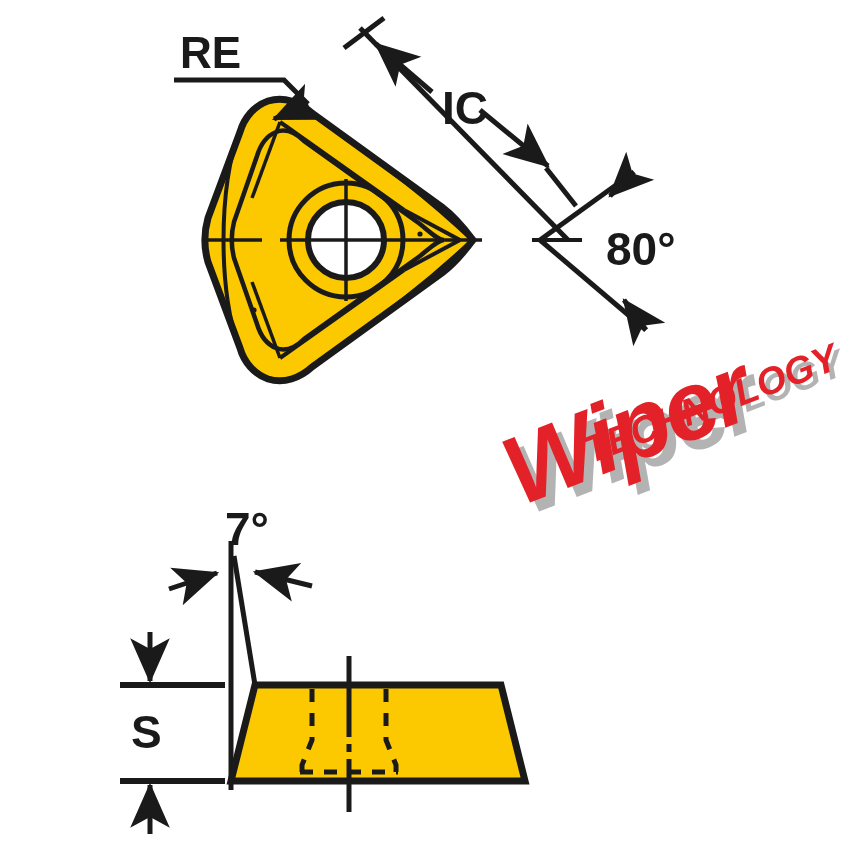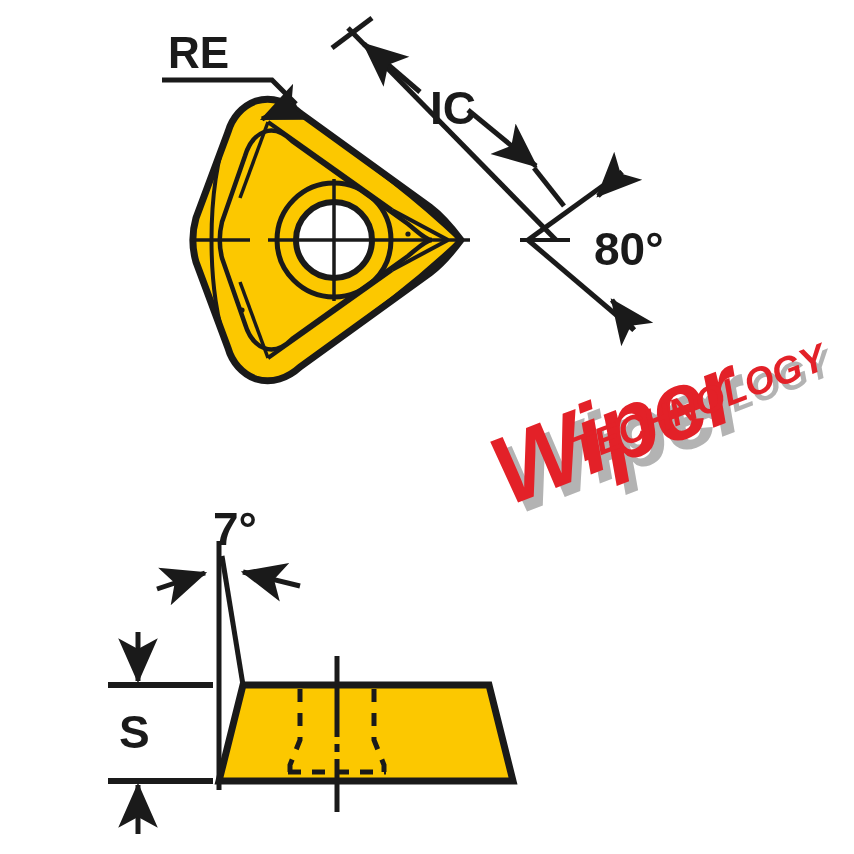--- a/index.html
+++ b/index.html
@@ -9,21 +9,21 @@
   }
   body {
     width: 854px;
     height: 854px;
     position: relative;
     overflow: hidden;
     font-family: "Liberation Sans", sans-serif;
   }
   #canvas-root {
     position: absolute;
-    left: 0;
+    left: 12px;
     top: 0;
     width: 766px;
     height: 854px;
   }
   svg.drawing {
     position: absolute;
     left: 0;
     top: 0;
     width: 854px;
     height: 854px;

